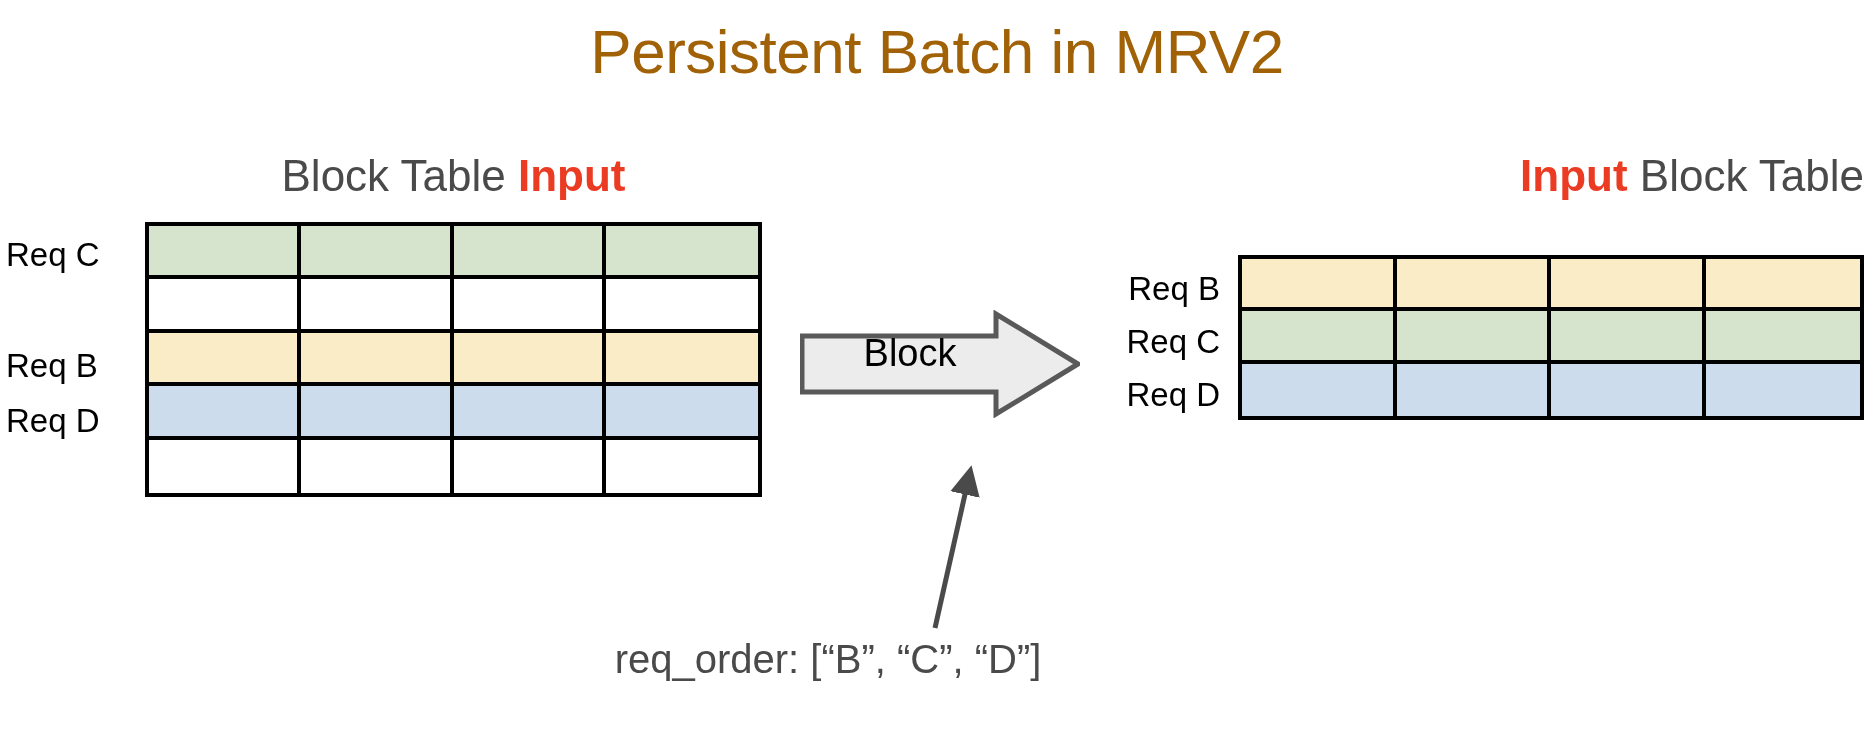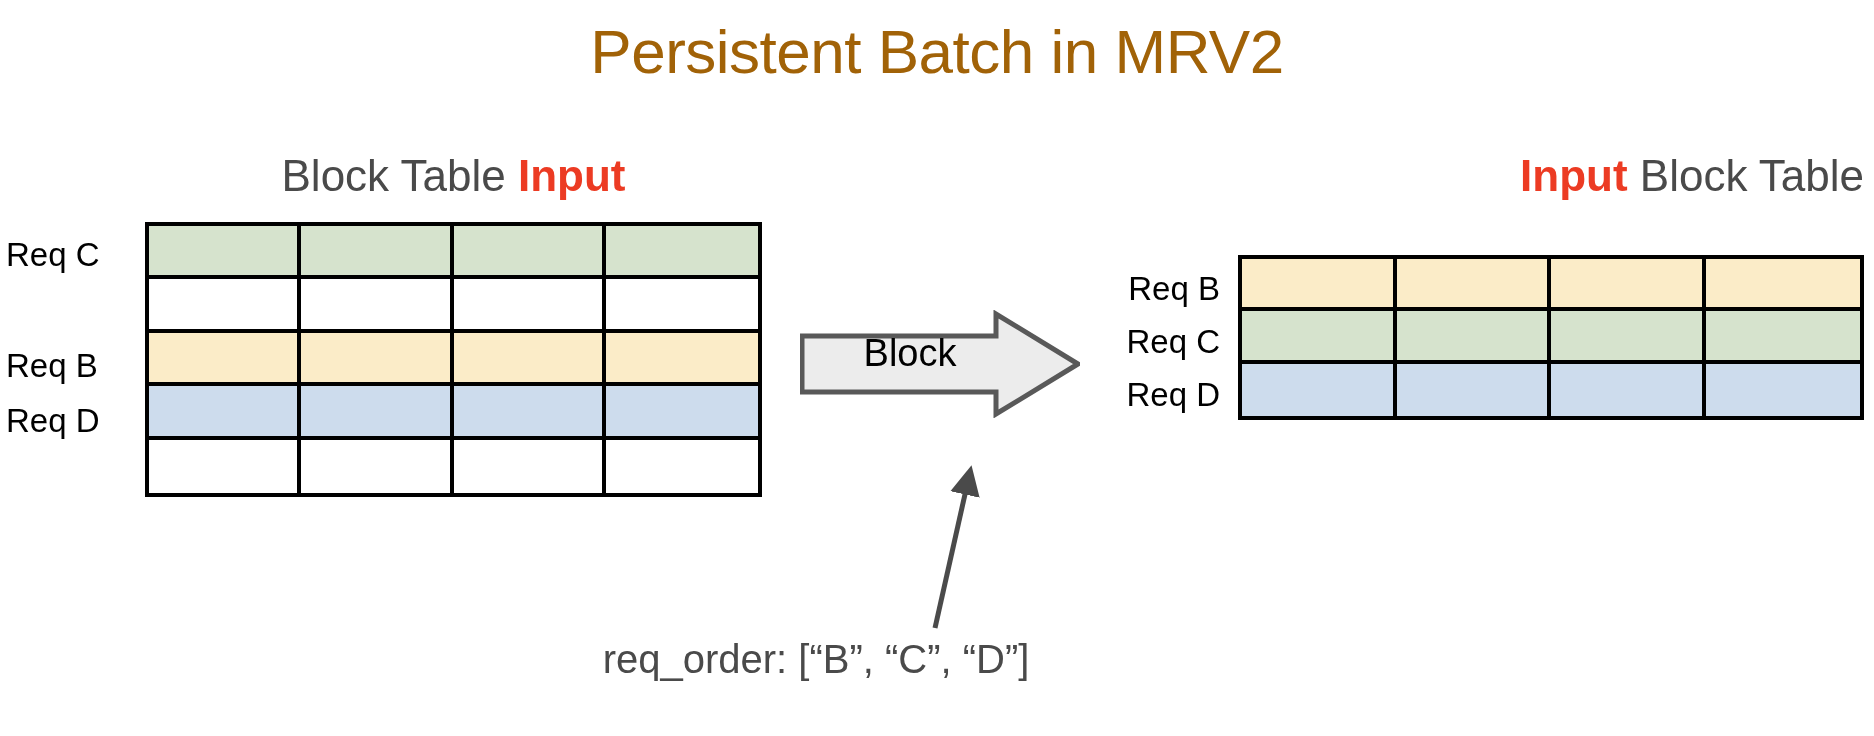--- a/index.html
+++ b/index.html
@@ -122,21 +122,21 @@
     position: absolute;
     left: 880px;
     top: 450px;
     width: 180px;
     height: 190px;
   }
 
   
   #req-order-caption {
     position: absolute;
-    left: 436px;
+    left: 448px;
     top: 634px;
     width: 760px;
     text-align: center;
     font-size: 40px;
     line-height: 50px;
     color: #4a4a4a;
     white-space: nowrap;
   }
 </style>
 </head>

